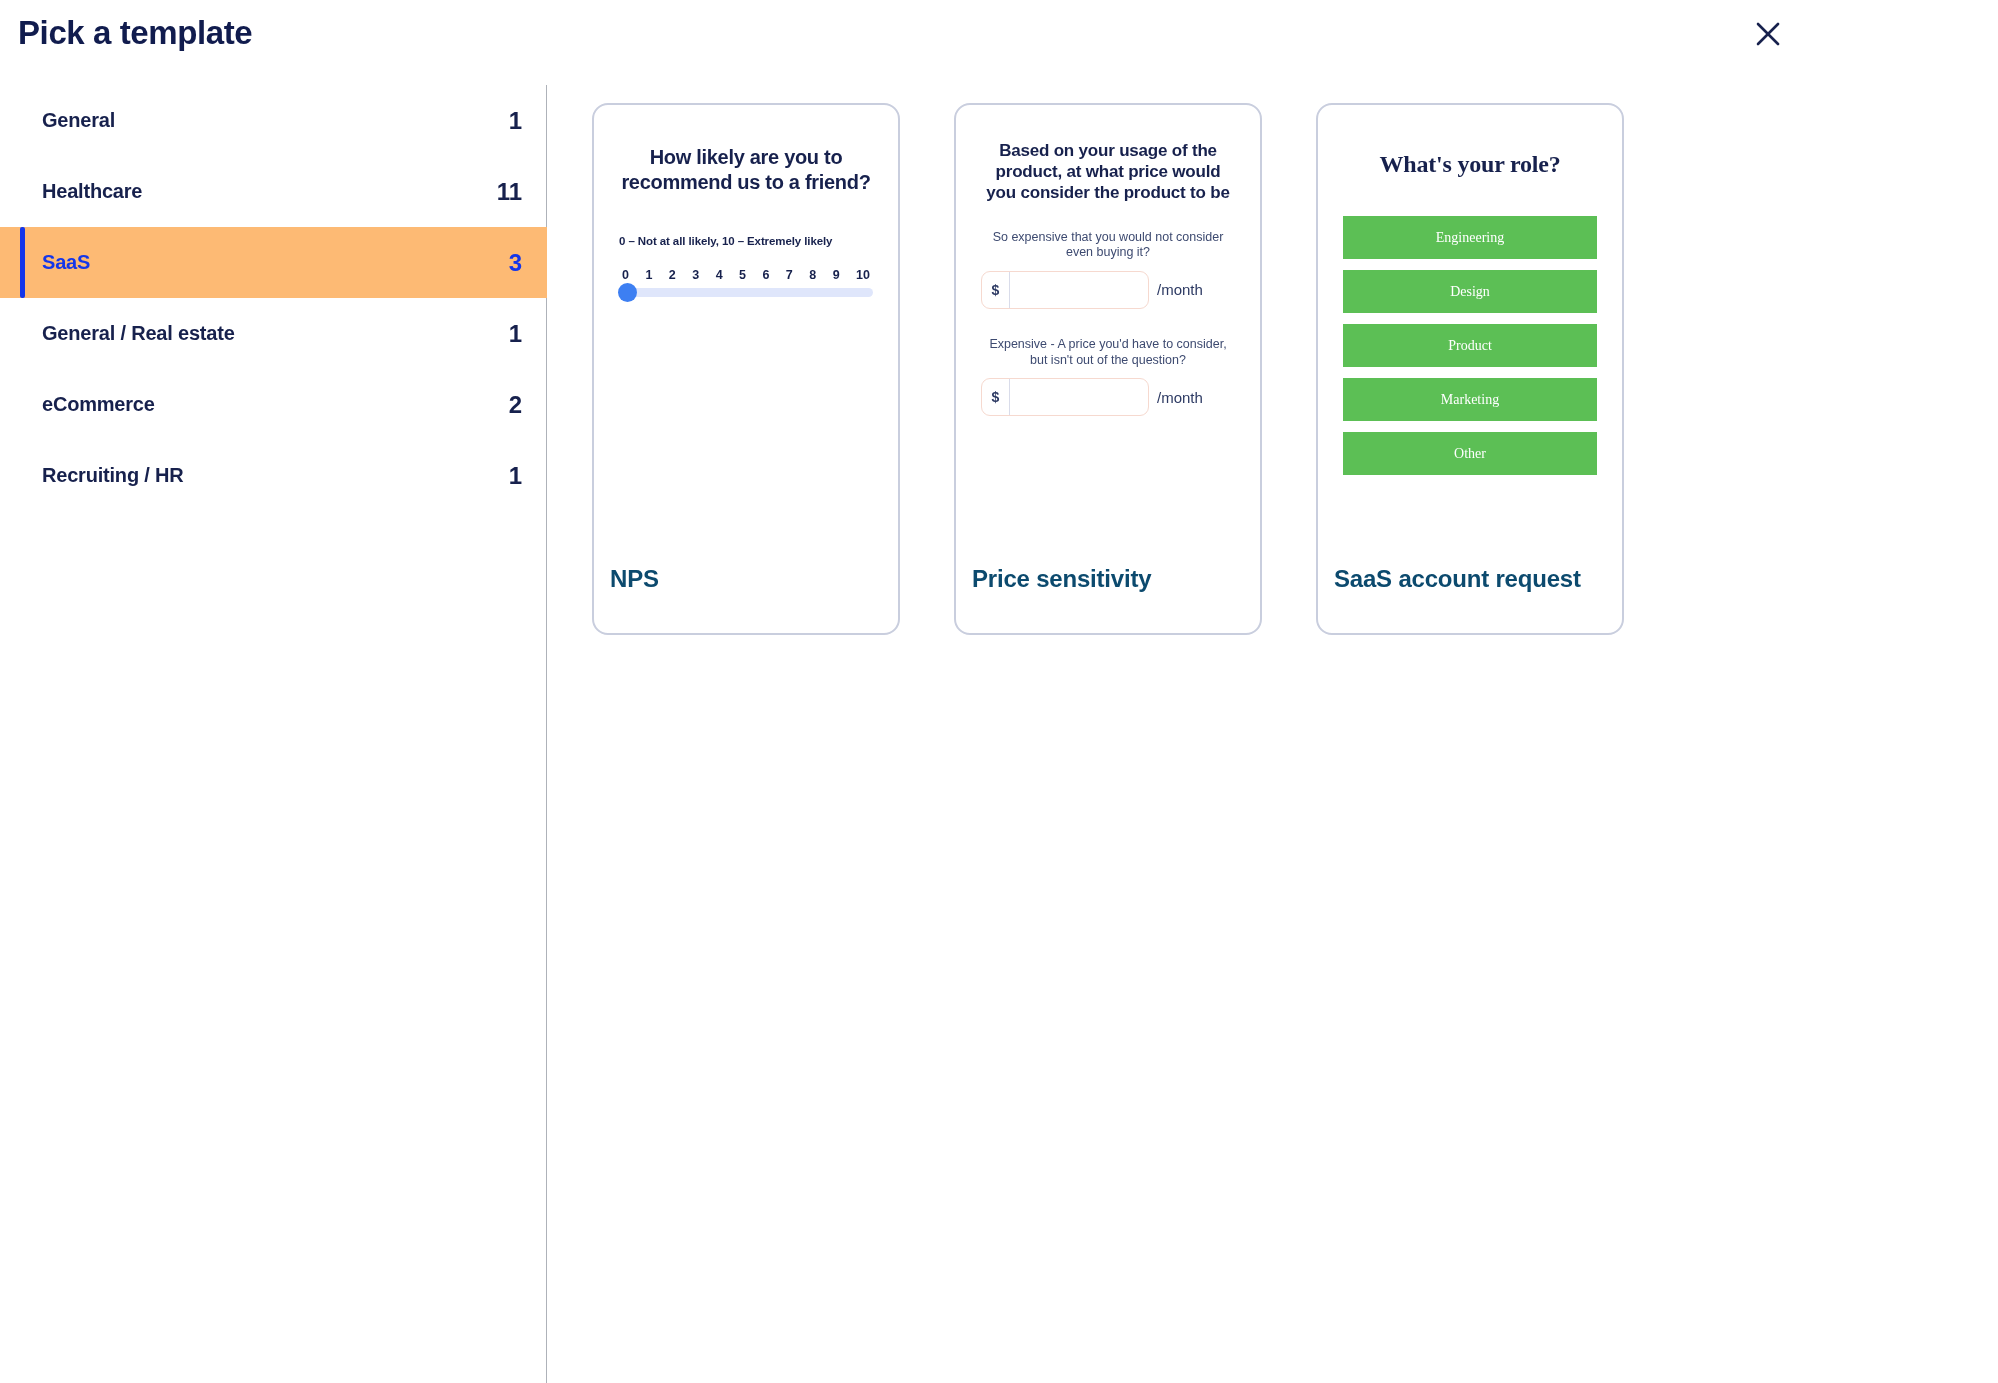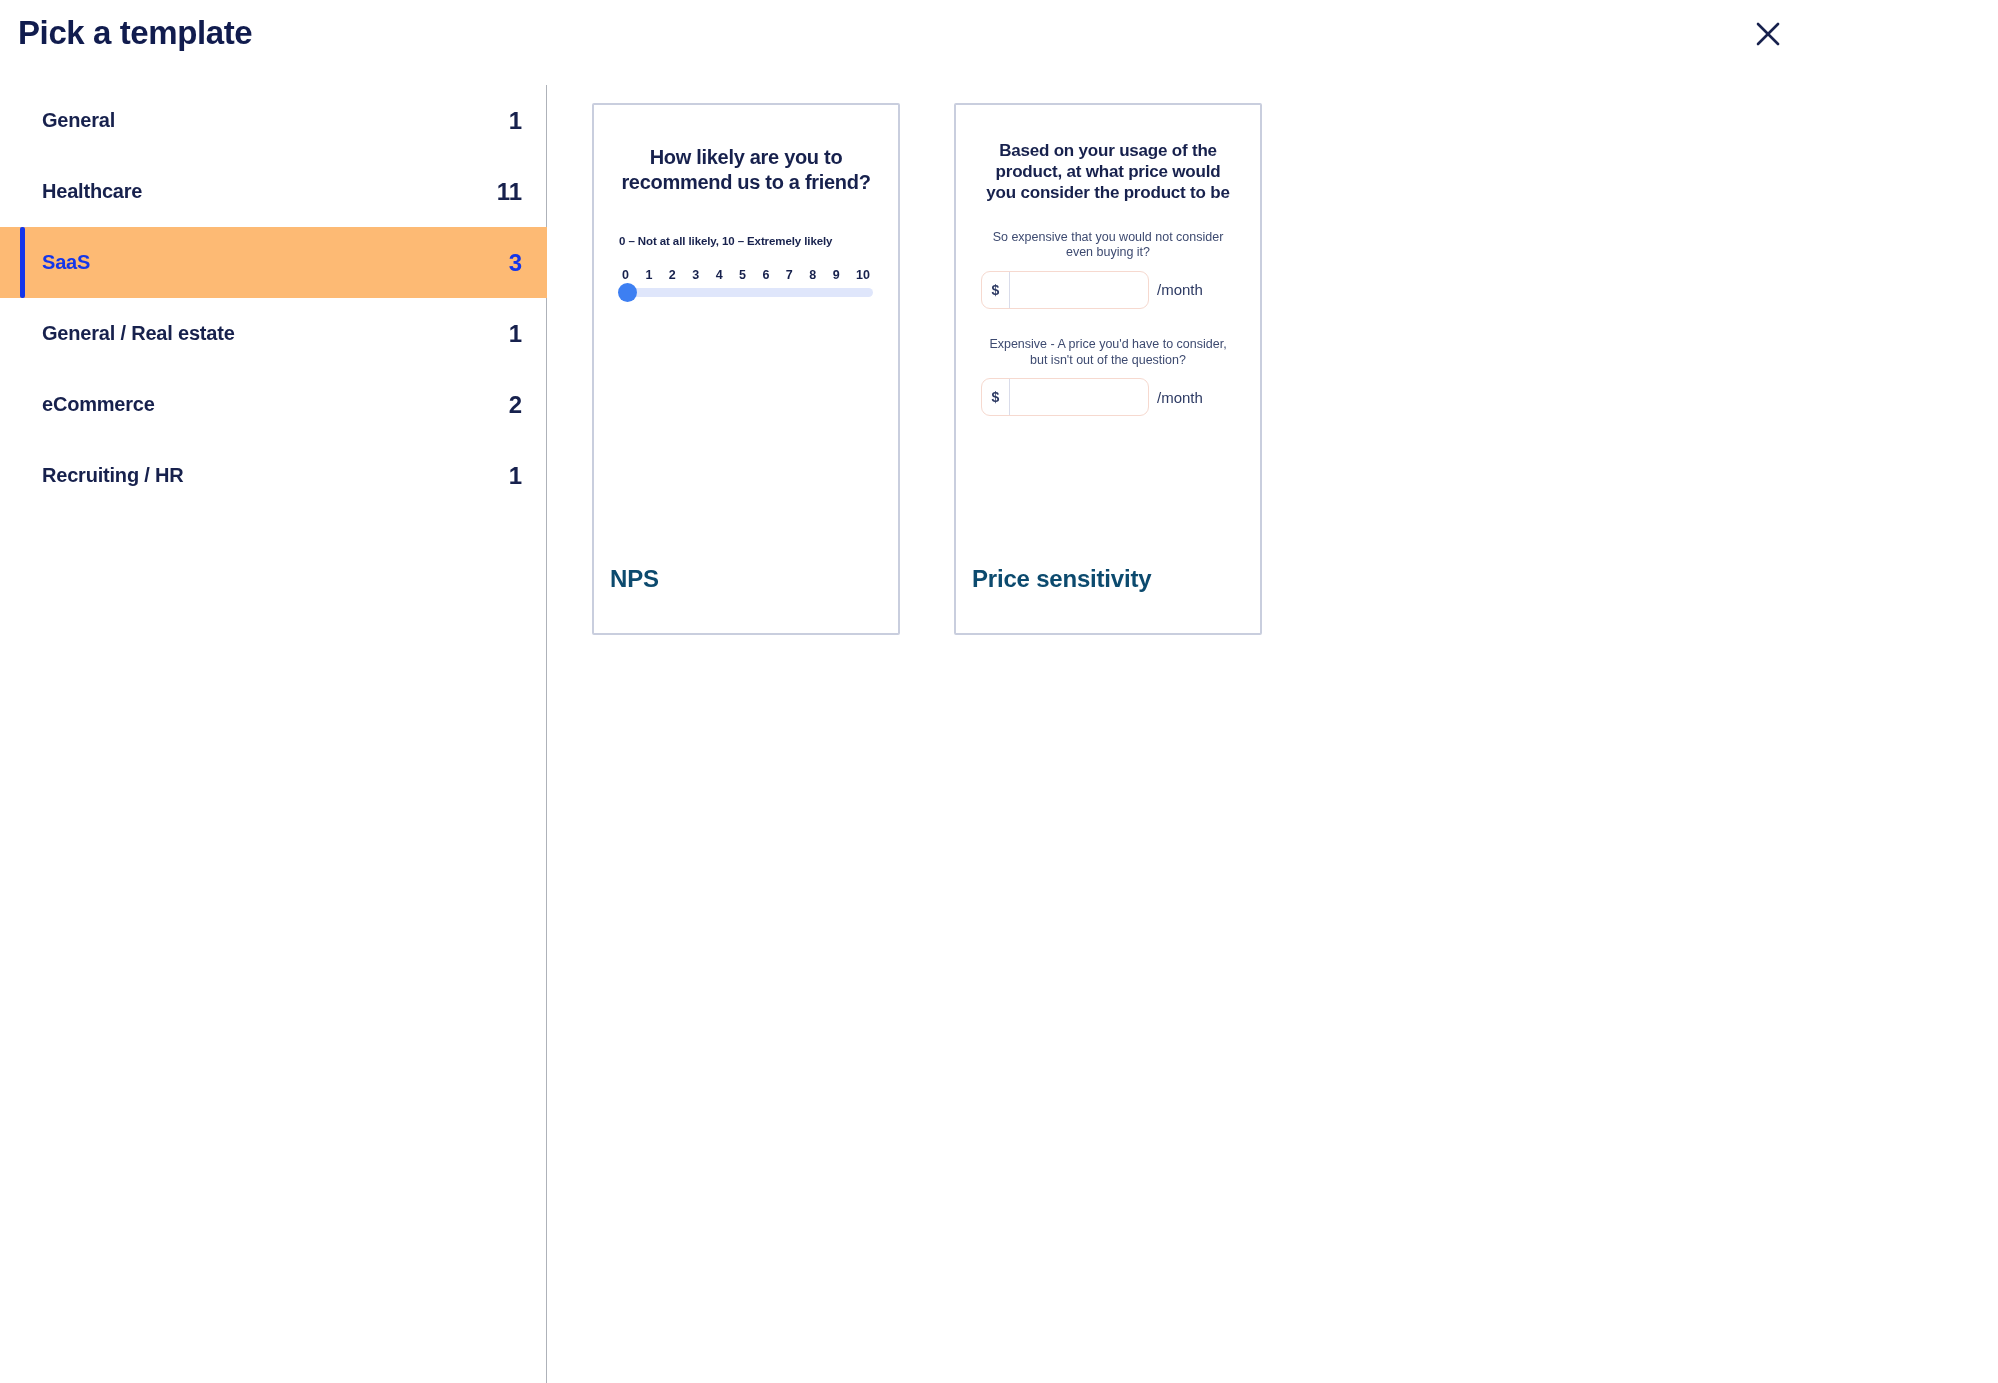--- a/index.html
+++ b/index.html
@@ -81,21 +81,21 @@
   .templates {
     position: absolute;
     left: 592px; top: 103px;
     display: flex;
     gap: 54px;
   }
   .tpl-card {
     width: 308px;
     height: 532px;
     border: 2px solid #c9cede;
-    border-radius: 2px;
+    border-radius: 16px;
     background: #fff;
     position: relative;
     cursor: pointer;
     overflow: hidden;
   }
   .tpl-preview {
     position: absolute;
     left: 0; right: 0; top: 0;
     height: 454px;
     padding: 26px 25px 0 25px;
@@ -338,15 +338,28 @@
           <div class="price-input">
             <span class="price-currency">$</span>
             <input class="price-field" type="text" value="" placeholder="" style="">
           </div>
           <span class="price-unit">/month</span>
         </div>
       </div>
       <div class="tpl-name">Price sensitivity</div>
     </div>
 
+    <div class="tpl-card">
+      <div class="tpl-preview">
+        <div class="role-q">What's your role?</div>
+        <div class="role-list">
+          <div class="role-btn">Engineering</div>
+          <div class="role-btn">Design</div>
+          <div class="role-btn">Product</div>
+          <div class="role-btn">Marketing</div>
+          <div class="role-btn">Other</div>
+        </div>
+      </div>
+      <div class="tpl-name">SaaS account request</div>
+    </div>
 
   </div>
 </div>
 
 </body></html>

